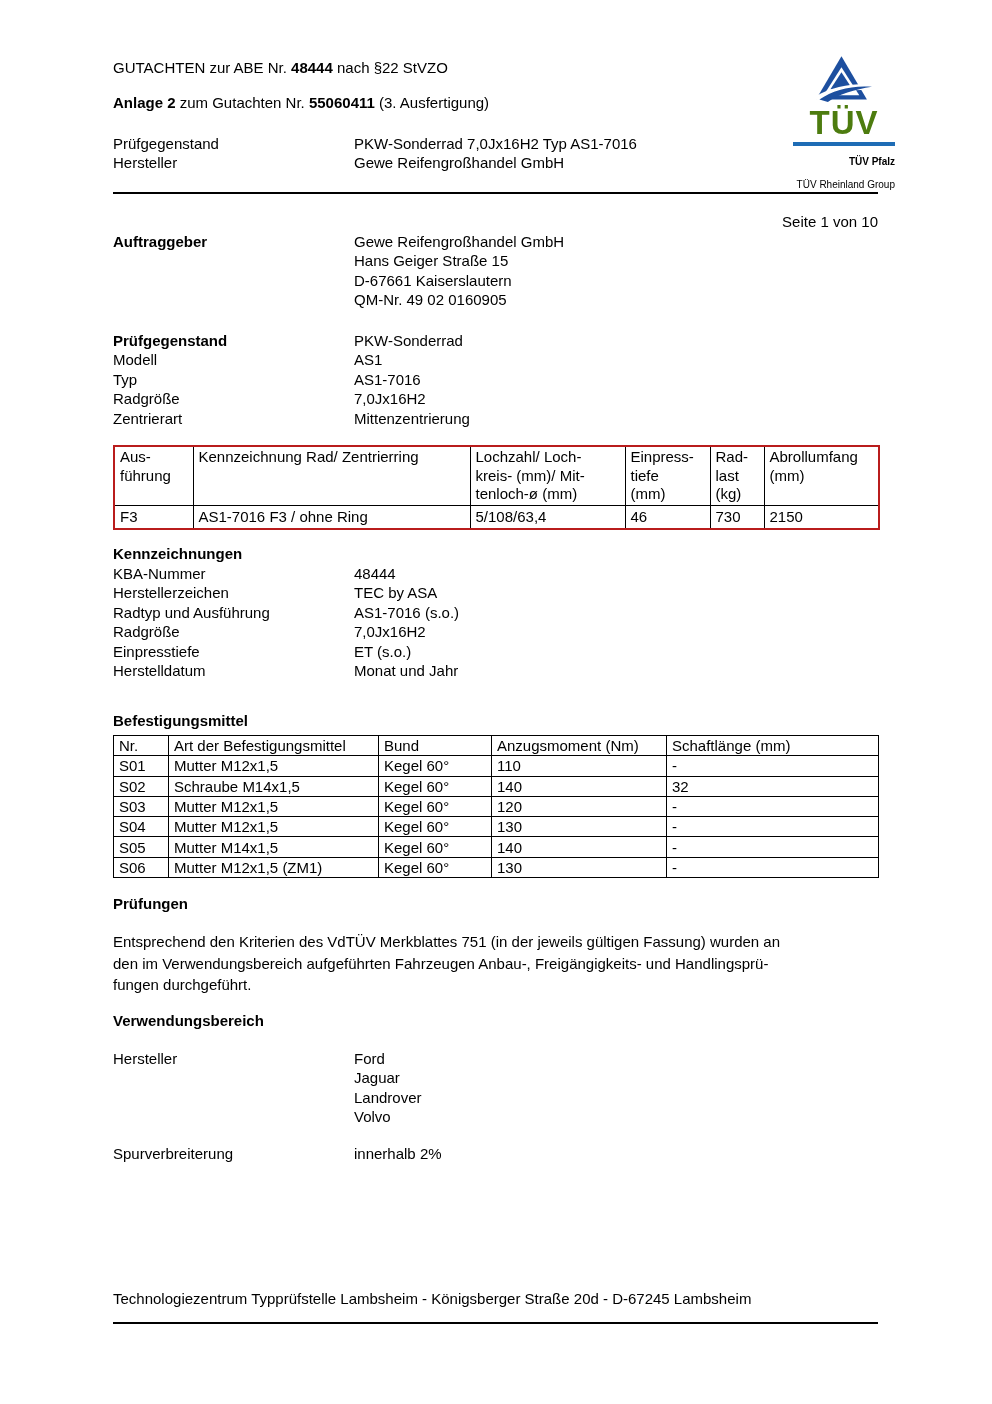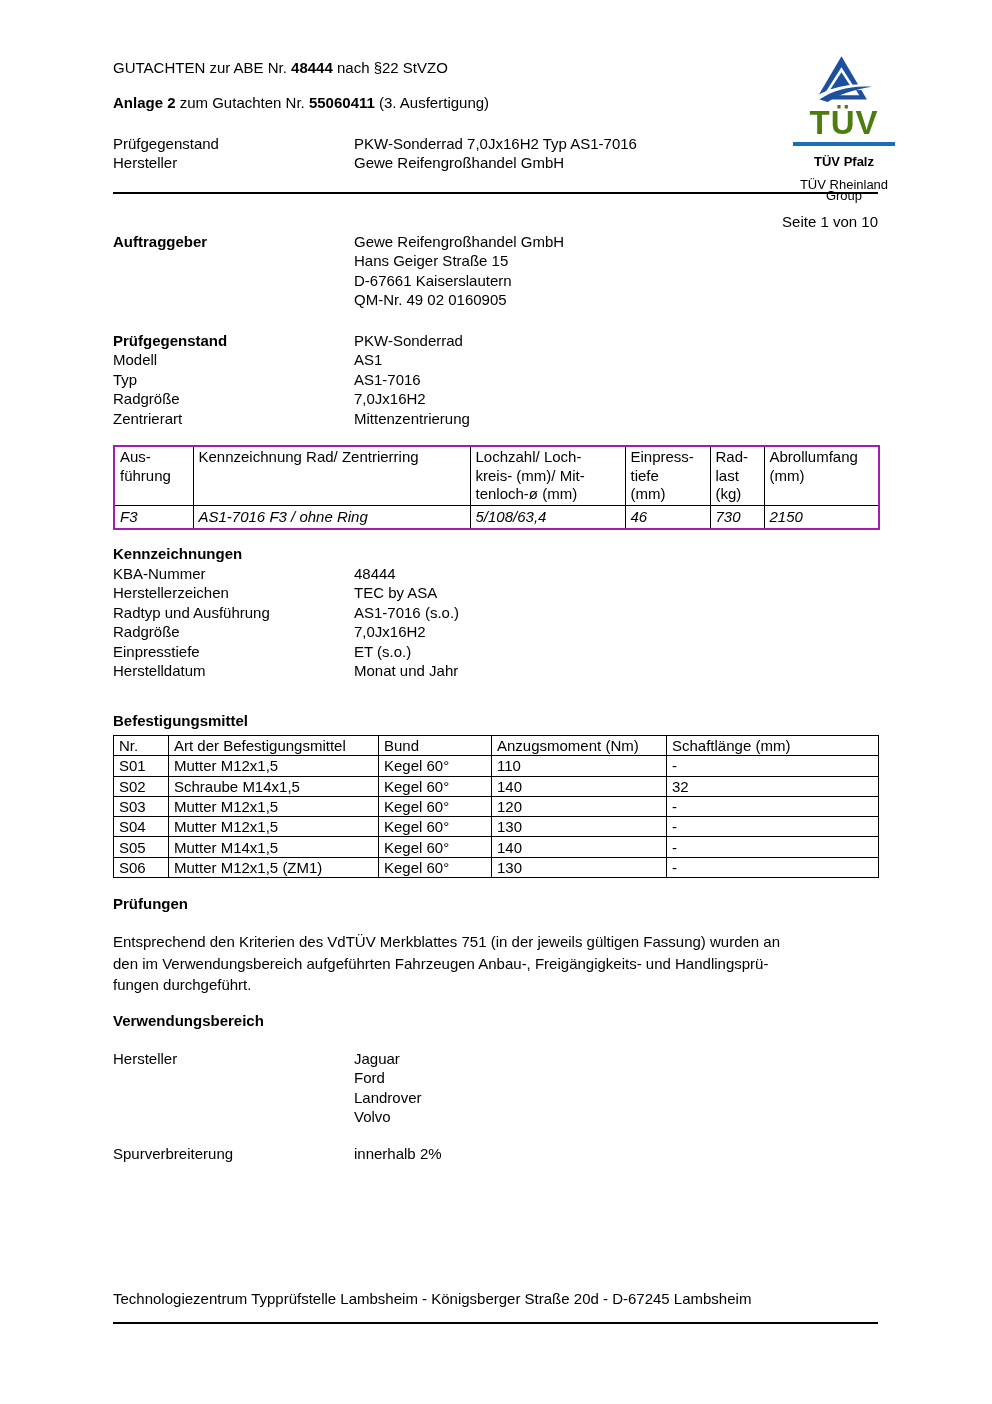--- a/index.html
+++ b/index.html
@@ -16,28 +16,28 @@
   .kv-label { width:241px; flex:0 0 241px; }
   .kv-value { flex:1; }
   .rule { position:absolute; left:113px; width:765px; height:2px; background:#000; }
   .page-ind { text-align:right; line-height:18px;margin-top:16px; }
 
   
   .logo { position:absolute; left:793px; top:55px; width:102px; text-align:center; }
   .logo svg { display:block; margin:0 auto; }
   .logo-word { font-size:33px; font-weight:bold; letter-spacing:1px; line-height:34px; margin-top:1px; color:#4d7c0f; }
   .logo-underline { height:4px; background:#1e6cb5; margin-top:2px; }
-  .logo-sub { text-align:center; margin-top:10px; font-size:13px; line-height:11px; }
+  .logo-sub { text-align:right; margin-top:10px; font-size:10px; line-height:11px; }
 
   
   table { border-collapse:collapse; table-layout:fixed; width:765px; background:#fff; }
   td { border:1px solid #000; padding:1px 5px; font-size:15px; overflow:hidden; }
-  .t1 { border:2px solid #a21caf; }
+  .t1 { border:2px solid #b91c1c; }
   .t1 .hdr td { vertical-align:top; white-space:pre-line; line-height:18.5px; height:56px; }
-  .t1 .data td { height:16px; line-height:20px;font-style:italic; }
+  .t1 .data td { height:16px; line-height:20px; }
   .t2 td { height:20.3px; line-height:17px; padding:0 5px; }
 
   .pre { white-space:pre-line; }
   .par { line-height:21.5px; }
   .lh { line-height:19.4px; }
 </style>
 </head>
 <body>
 
 <div class="abs" style="left:113px; top:59px; width:680px; line-height:18px">
@@ -246,22 +246,22 @@
 <div class="sec pre par" style="top:931px">Entsprechend den Kriterien des VdTÜV Merkblattes 751 (in der jeweils gültigen Fassung) wurden an
 den im Verwendungsbereich aufgeführten Fahrzeugen Anbau-, Freigängigkeits- und Handlingsprü-
 fungen durchgeführt.</div>
 
 <div class="sec b" style="top:1012px">Verwendungsbereich</div>
 
 <div class="sec" style="top:1049px">
   <div class="kv-row">
     <div class="kv-label">Hersteller</div>
     <div class="kv-value">
+      <div class="lh">Ford</div>
       <div class="lh">Jaguar</div>
-      <div class="lh">Ford</div>
       <div class="lh">Landrover</div>
       <div class="lh">Volvo</div>
     </div>
   </div>
 </div>
 
 <div class="sec" style="top:1144px">
   <div class="kv-row">
     <div class="kv-label">Spurverbreiterung</div>
     <div class="kv-value">innerhalb 2%</div>

